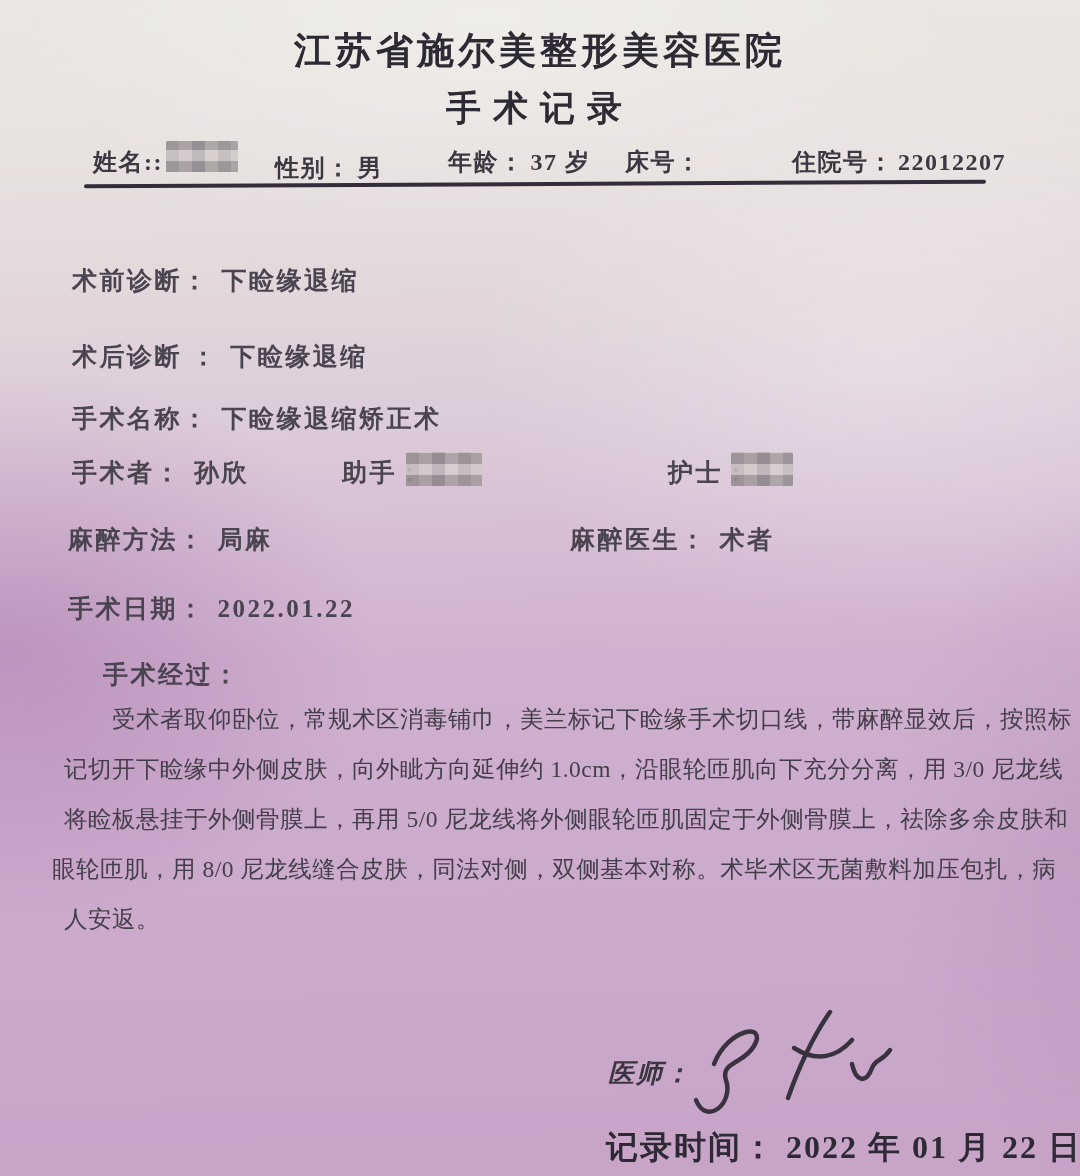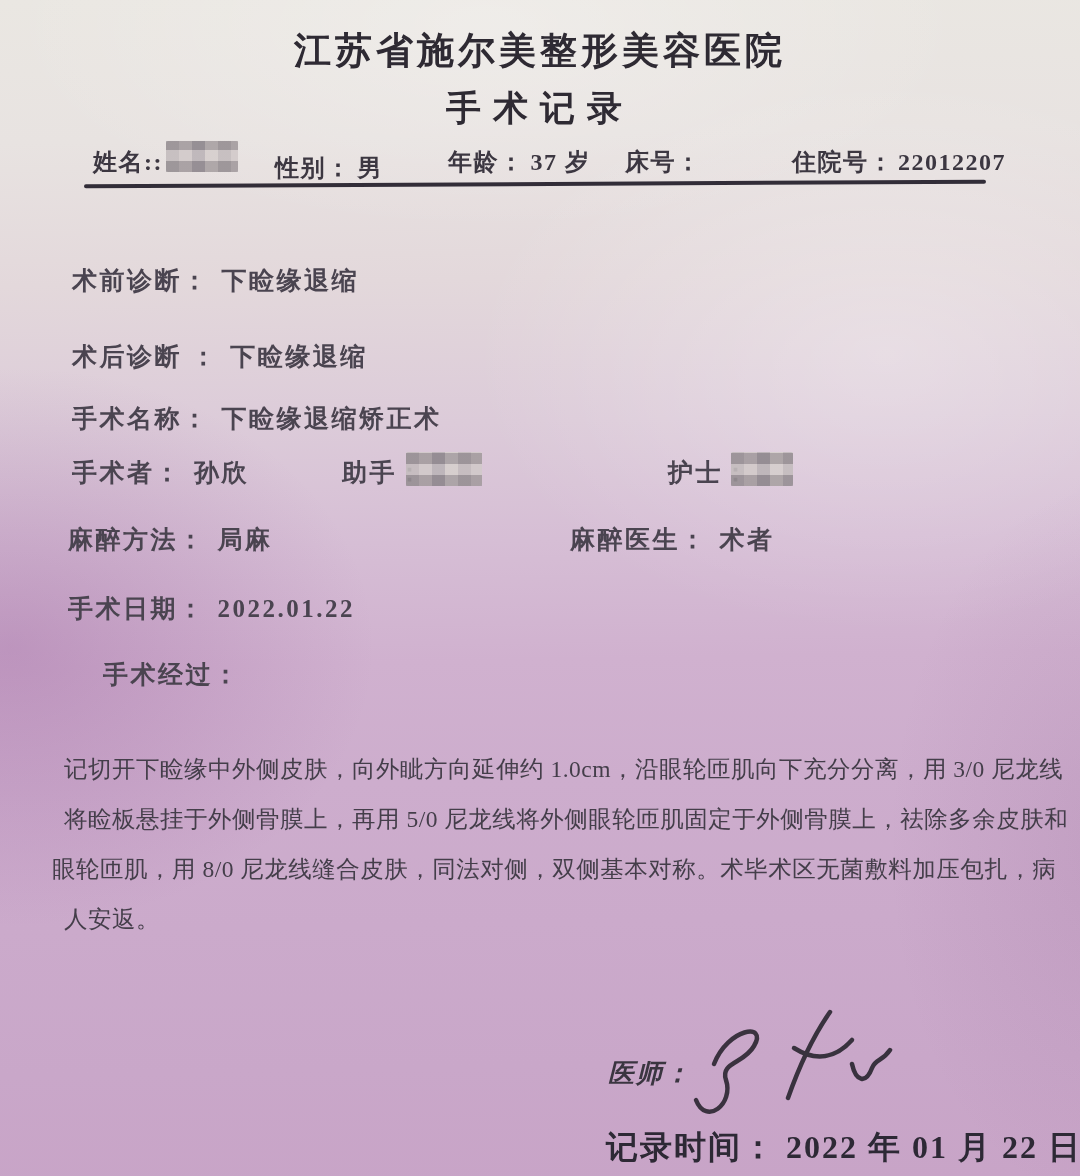--- a/index.html
+++ b/index.html
@@ -80,20 +80,21 @@
   <div class="abs field" style="left:668px;top:456px;">护士：</div>
   <div class="mosaic" style="left:731px;top:452px;width:62px;height:34px;"></div>
 
   <div class="abs field" style="left:68px;top:523px;"><span>麻醉方法：</span><span class="val">局麻</span></div>
   <div class="abs field" style="left:570px;top:523px;"><span>麻醉医生：</span><span class="val">术者</span></div>
 
   <div class="abs field" style="left:68px;top:592px;"><span>手术日期：</span><span class="val">2022.01.22</span></div>
 
   <div class="abs field" style="left:68px;top:658px;margin-left:35px;">手术经过：</div>
 
+  <div class="abs para" style="left:112px;top:703px;">受术者取仰卧位，常规术区消毒铺巾，美兰标记下睑缘手术切口线，带麻醉显效后，按照标</div>
   <div class="abs para" style="left:64px;top:753px;">记切开下睑缘中外侧皮肤，向外眦方向延伸约 1.0cm，沿眼轮匝肌向下充分分离，用 3/0 尼龙线</div>
   <div class="abs para" style="left:64px;top:803px;font-family:Liberation Serif, serif;">将睑板悬挂于外侧骨膜上，再用 5/0 尼龙线将外侧眼轮匝肌固定于外侧骨膜上，祛除多余皮肤和</div>
   <div class="abs para" style="left:52px;top:853px;">眼轮匝肌，用 8/0 尼龙线缝合皮肤，同法对侧，双侧基本对称。术毕术区无菌敷料加压包扎，病</div>
   <div class="abs para" style="left:64px;top:903px;">人安返。</div>
 
   <div class="abs footer-label" style="left:608px;top:1056px;font-style:italic;">医师：</div>
   <svg class="sig" width="220" height="130" viewBox="0 0 220 130">
     <g fill="none" stroke="#25222b" stroke-width="4.5" stroke-linecap="round" stroke-linejoin="round" opacity="0.88">
       <path d="M38,62 C52,26 92,20 78,44 C68,62 44,60 50,78 C58,102 30,124 20,98"></path>
       <path d="M112,96 C124,62 140,30 154,10"></path>

